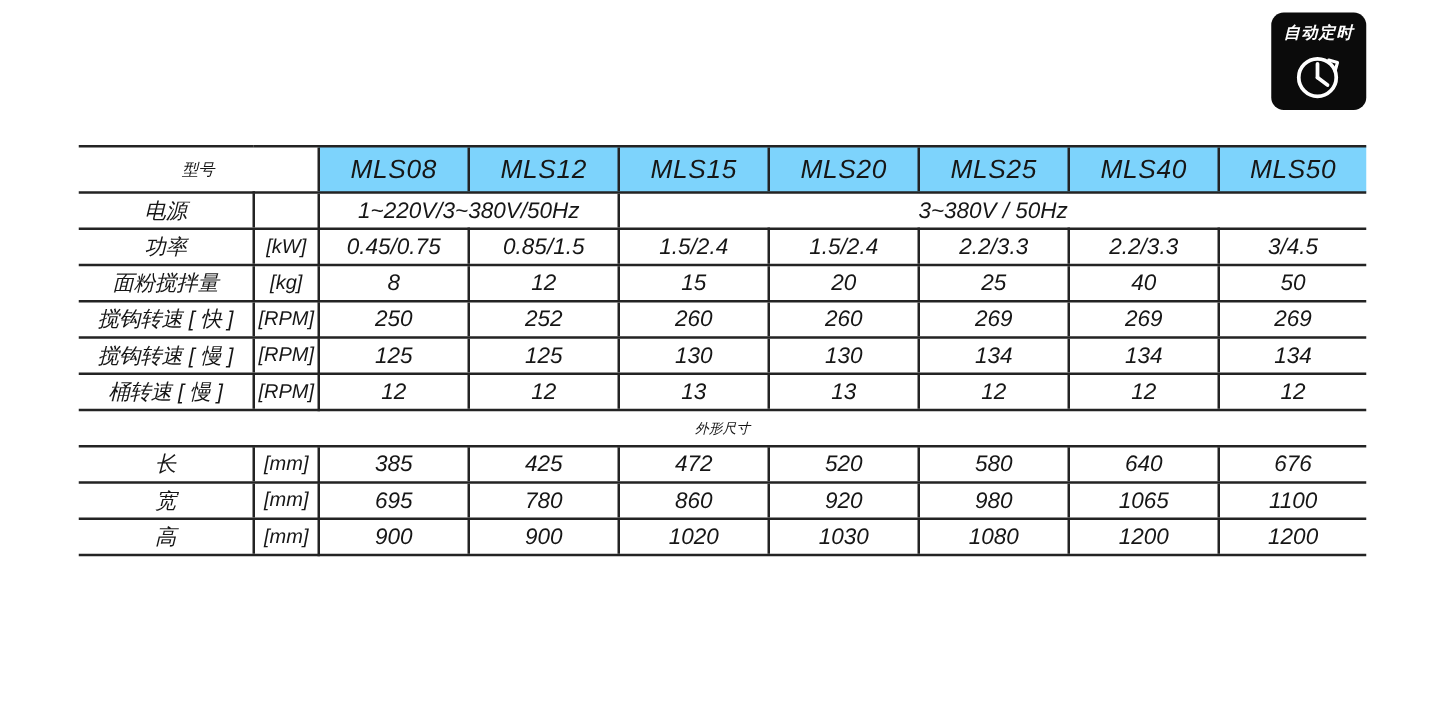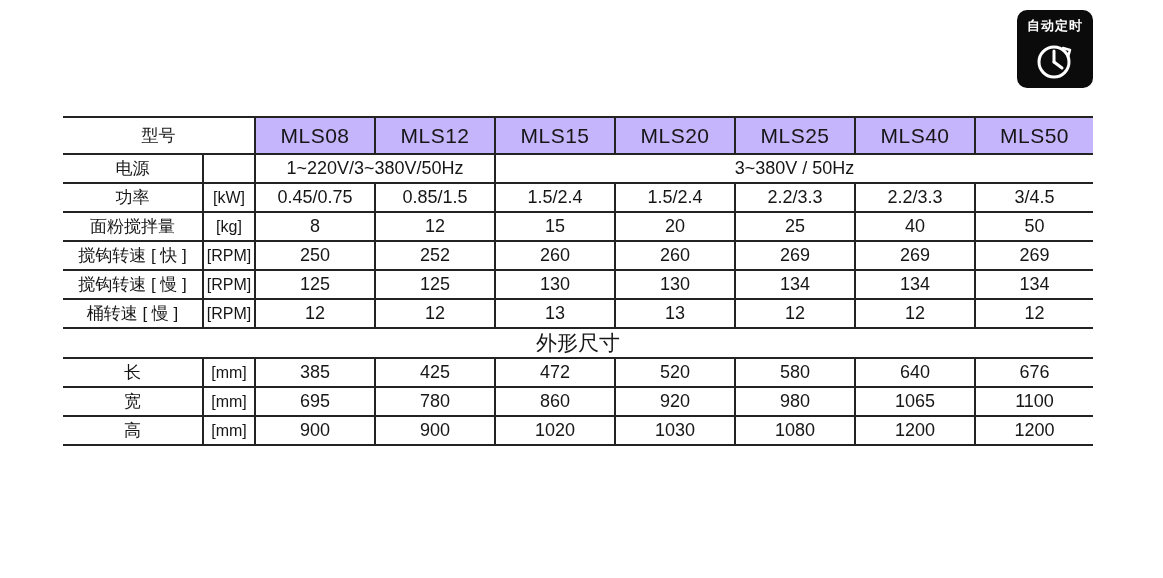--- a/index.html
+++ b/index.html
@@ -1,42 +1,42 @@
 <!DOCTYPE html>
 <html><head>
 <meta charset="utf-8">
 <style>
   * { box-sizing: border-box; }
   html, body { margin: 0; padding: 0; background: #ffffff; }
   body { font-family: "Liberation Sans", "DejaVu Sans", sans-serif; color: #161616; }
-  .canvas { position: relative; width: 1163px; height: 578px; background: #fff; overflow: hidden; }
+  .canvas { position: relative; width: 1163px; height: 578px; background: #fff; overflow: hidden; font-style: italic; }
 
   
   .badges { position: absolute; top: 10px; right: 70px; display: flex; gap: 13px; }
   .badge {
     width: 76px; height: 78px; background: #0b0b0b; border-radius: 10px;
     display: flex; flex-direction: column; align-items: center; justify-content: flex-start;
     color: #fff; padding-top: 7px;
   }
   .badge-label { font-size: 13px; font-weight: bold; letter-spacing: 1px; white-space: nowrap; }
   .badge svg { margin-top: 2px; }
 
   
   table.spec { position: absolute; left: 63px; top: 116px; border-collapse: collapse; table-layout: fixed; }
   table.spec th, table.spec td { padding: 0; margin: 0; vertical-align: middle; text-align: center; height: 29px; border-bottom: 2px solid #232323; font-weight: normal; }
   tr.header-row th { height: 37px; border-top: 2px solid #232323; }
-  th.corner { text-align: left; padding-left: 5px; font-size: 17px; font-weight: 600; }
-  th.model { background: #c4b5fd; font-size: 21px; font-weight: bold; border-left: 2px solid #232323; letter-spacing: 0.5px; }
+  th.corner { text-align: left; padding-left: 5px; font-size: 13px; font-weight: 600; }
+  th.model { background: #7dd3fc; font-size: 21px; font-weight: bold; border-left: 2px solid #232323; letter-spacing: 0.5px; }
   td.lbl { text-align: left; padding-left: 5px; font-size: 17px; font-weight: 600; white-space: nowrap; }
   td.unit { border-left: 2px solid #232323; border-right: 2px solid #232323; font-size: 16px; }
   td.val { font-size: 18px; border-left: 2px solid #232323; }
   td.val:last-child { border-right: none; }
   td.span-val { font-size: 18px; }
   td.vsep { border-left: 2px solid #232323; }
-  td.section { text-align: left; padding-left: 5px; font-size: 21px; font-weight: 600; }
+  td.section { text-align: left; padding-left: 5px; font-size: 11px; font-weight: 600; }
 </style>
 </head>
 <body>
 
 <div class="canvas">
 
   <div class="badges">
     <div class="badge">
       <div class="badge-label">自动定时</div>
       <svg width="50" height="48" viewBox="0 0 50 48" fill="none">

